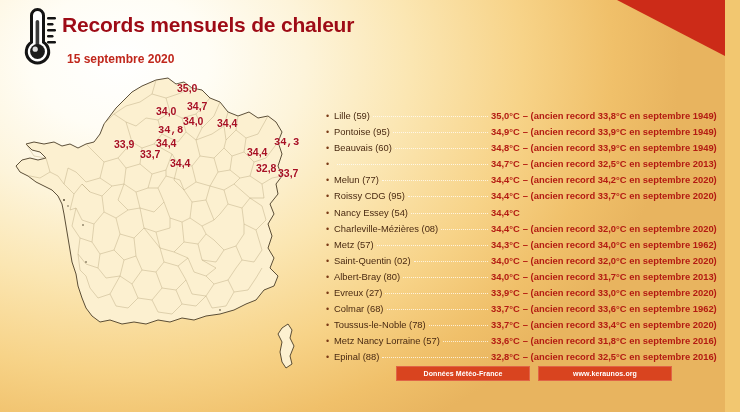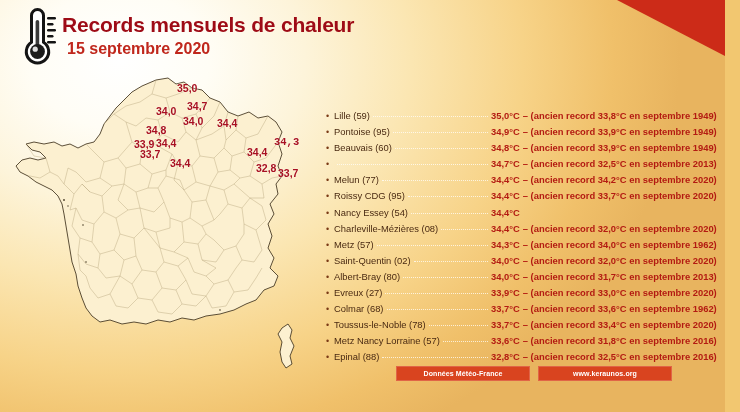--- a/index.html
+++ b/index.html
@@ -57,23 +57,23 @@
   }
   .title {
     font-size: 21px;
     font-weight: bold;
     color: #9e0b16;
     letter-spacing: -0.2px;
     line-height: 1.05;
     white-space: nowrap;
   }
   .subtitle {
-    margin-top: 4px;
+    margin-top: 16px;
     margin-left: 5px;
-    font-size: 16px;
+    font-size: 12px;
     font-weight: bold;
     color: #c0271c;
   }
 
   
   .map-wrap {
     position: absolute;
     left: 6px;
     top: 72px;
     width: 310px;
@@ -309,22 +309,22 @@
         <circle cx="214" cy="238" r="0.8"></circle>
       </g>
     </svg>
 
     <div class="map-labels">
       <span class="map-label" style="left:171px; top:10px;">35,0</span>
       <span class="map-label" style="left:150px; top:33px;">34,0</span>
       <span class="map-label" style="left:181px; top:28px;">34,7</span>
       <span class="map-label" style="left:177px; top:43px;">34,0</span>
       <span class="map-label" style="left:211px; top:45px;">34,4</span>
-      <span class="map-label" style="left:140px; top:52px;">34,8</span>
-      <span class="map-label" style="left:128px; top:66px;">33,9</span>
+      <span class="map-label" style="left:152px; top:52px;font-family:Liberation Mono, monospace;">34,8</span>
+      <span class="map-label" style="left:108px; top:66px;">33,9</span>
       <span class="map-label" style="left:150px; top:65px;">34,4</span>
       <span class="map-label" style="left:134px; top:76px;">33,7</span>
       <span class="map-label" style="left:164px; top:85px;">34,4</span>
       <span class="map-label" style="left:268px; top:64px;font-family:Liberation Mono, monospace;">34,3</span>
       <span class="map-label" style="left:241px; top:74px;">34,4</span>
       <span class="map-label" style="left:250px; top:90px;text-align:center;">32,8</span>
       <span class="map-label" style="left:272px; top:95px;">33,7</span>
     </div>
   </div>
 

